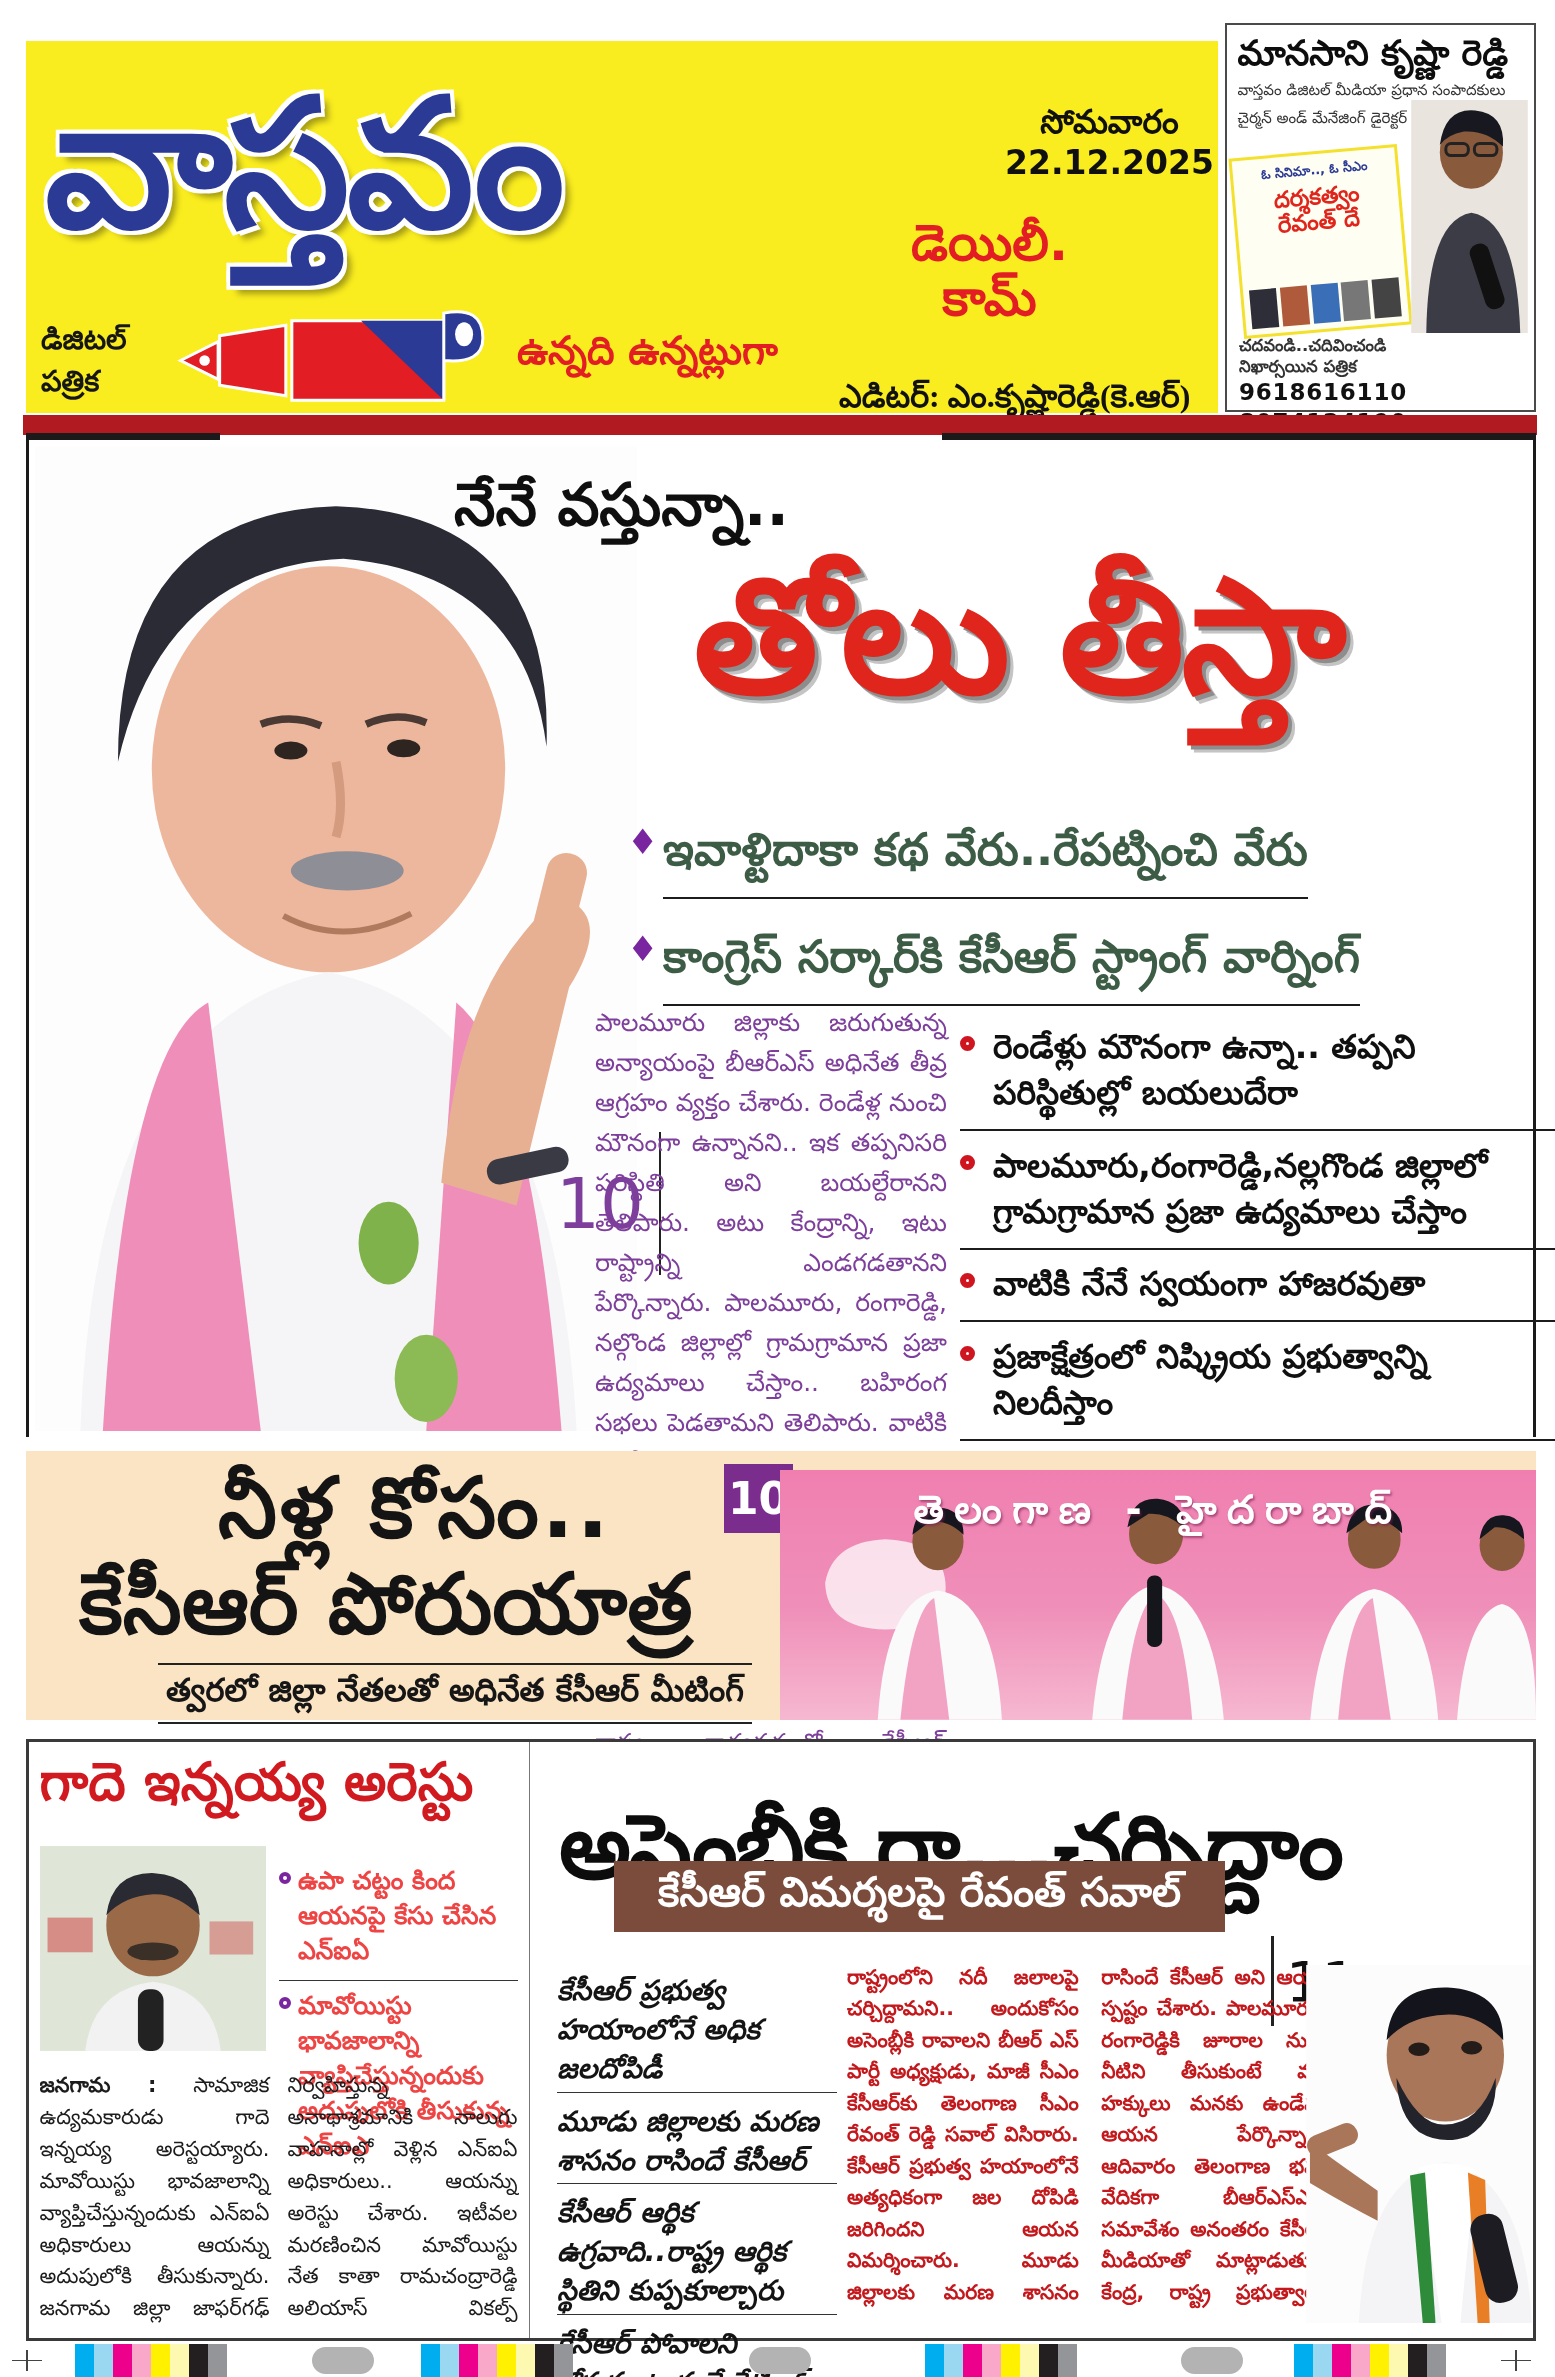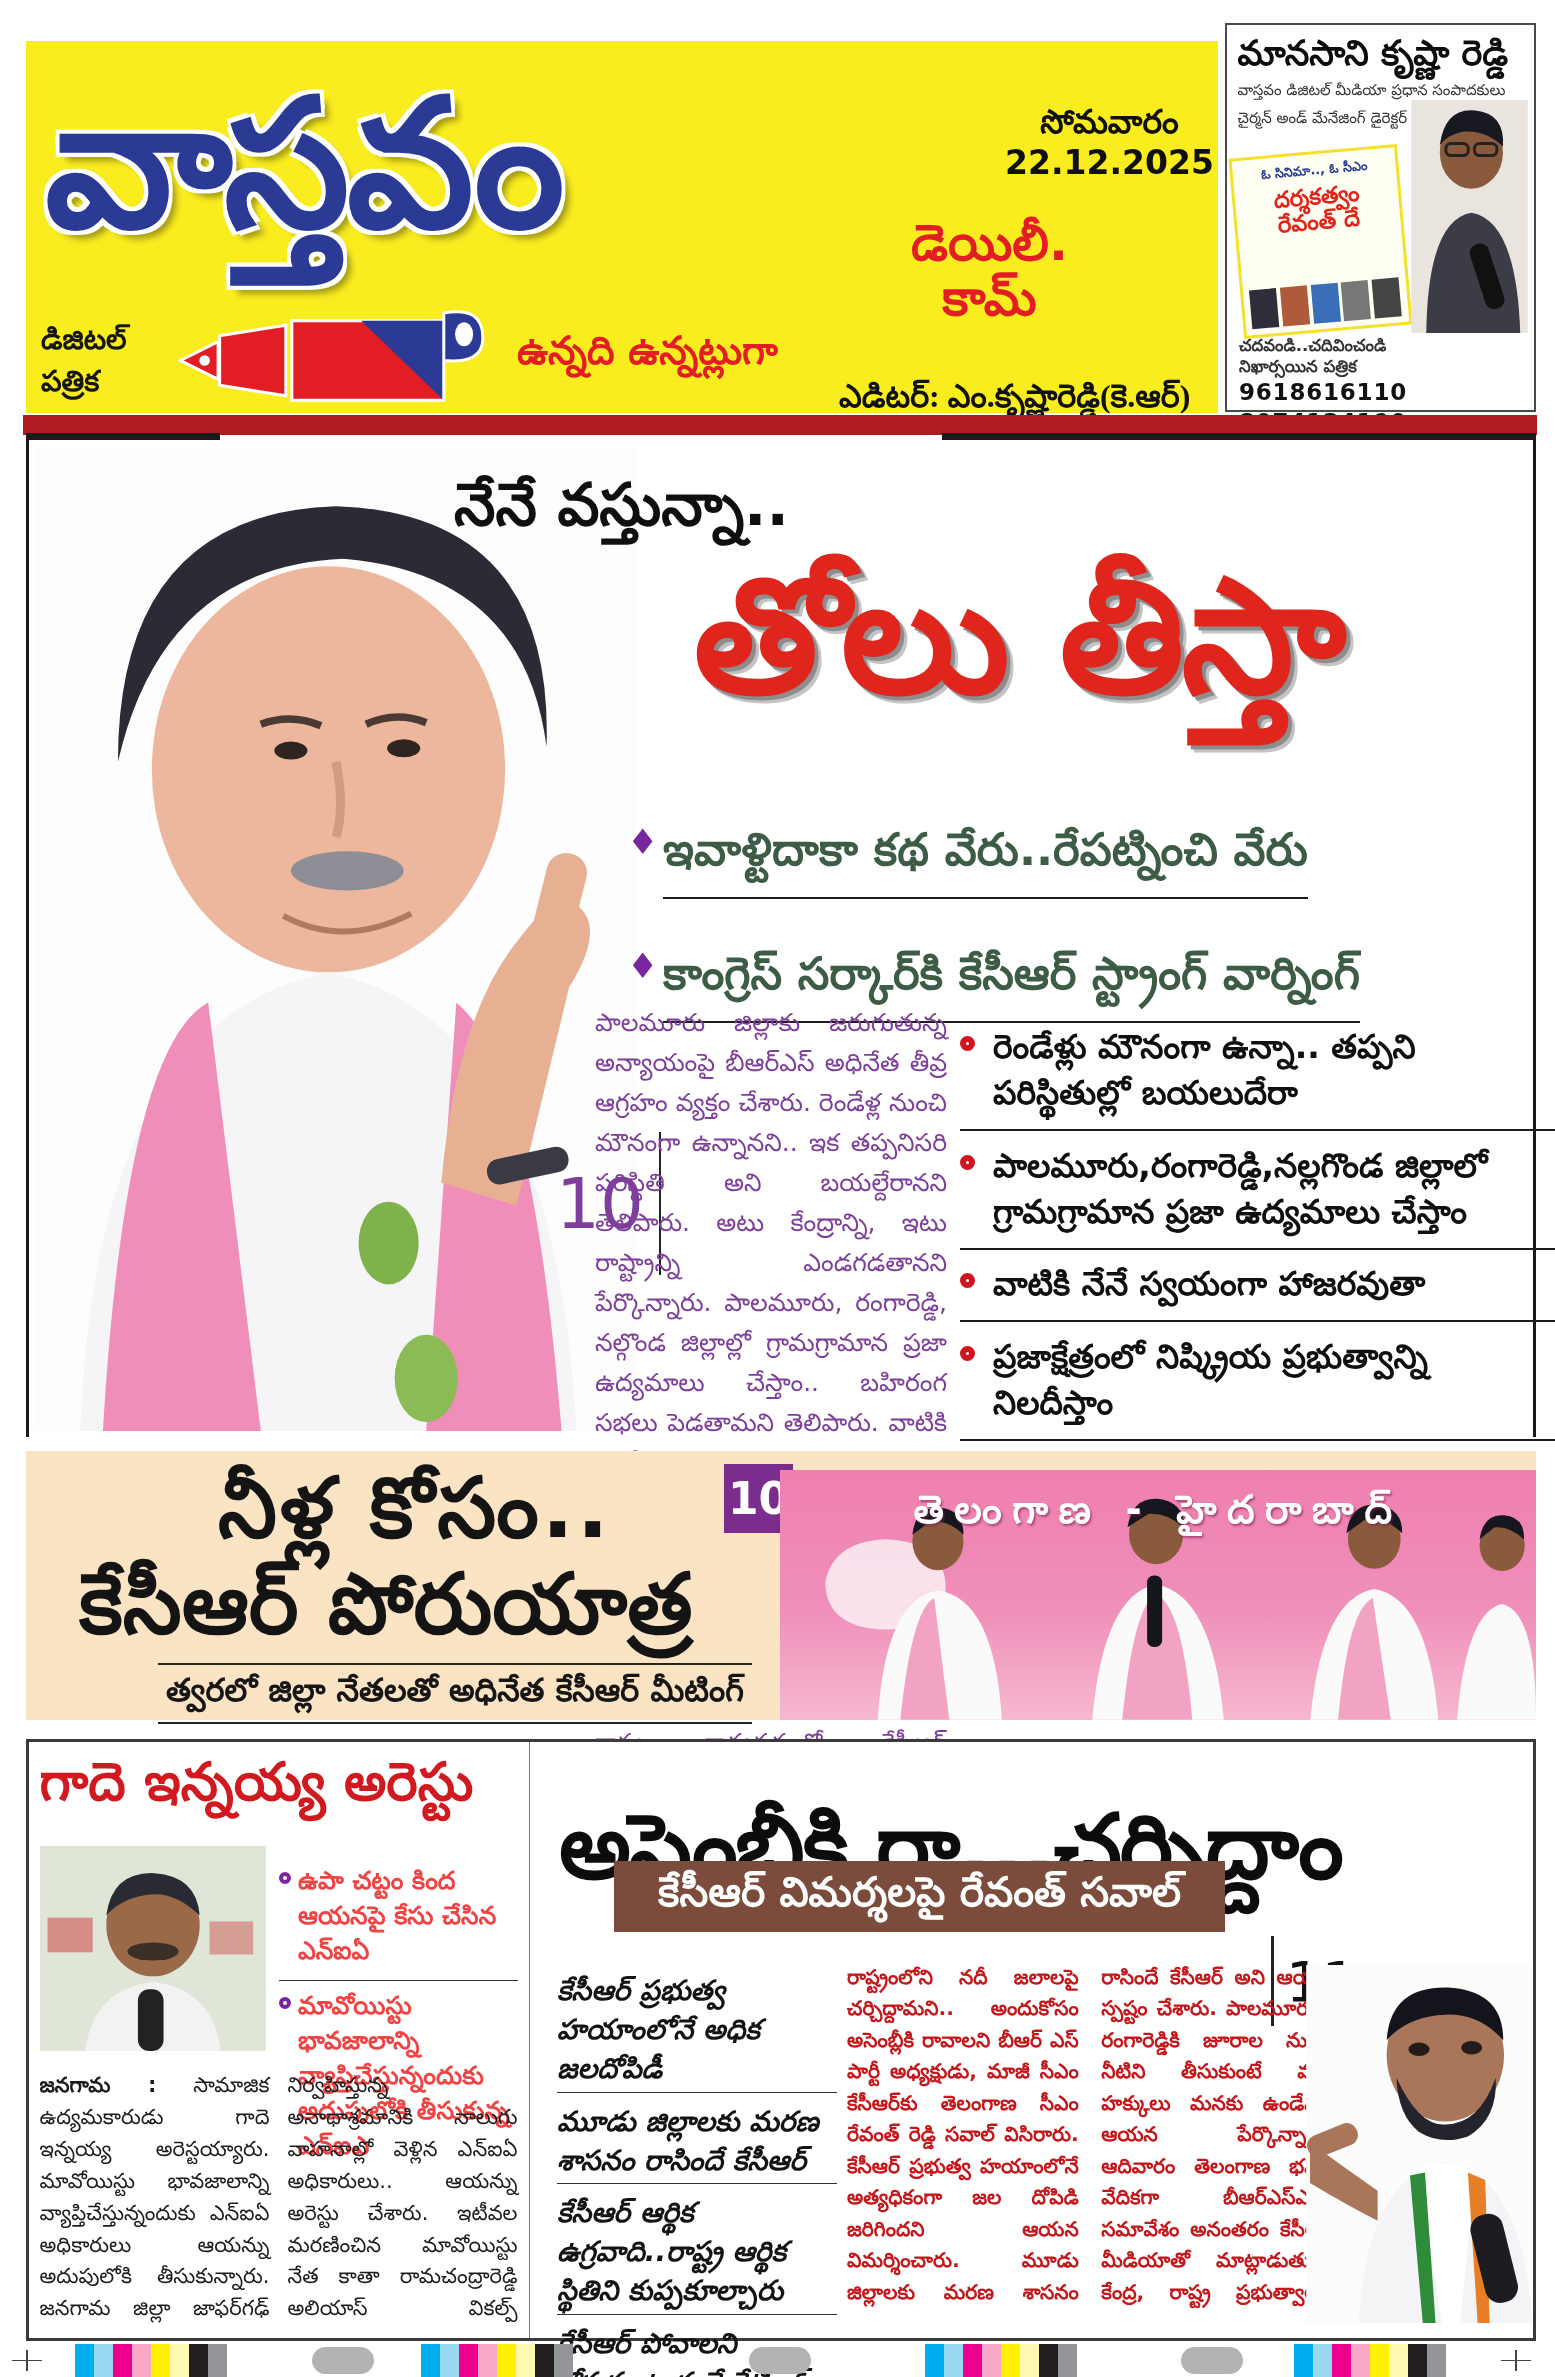--- a/index.html
+++ b/index.html
@@ -34,21 +34,21 @@
 
   
   .lead { position:absolute; left:26px; top:440px; width:1510px; height:997px; border-left:3px solid #1a1a1a; border-right:3px solid #1a1a1a; background:#fff; }
   .lead::before { content:""; position:absolute; left:-3px; top:-7.5px; width:194px; height:7.5px; background:#1a1a1a; }
   .lead::after { content:""; position:absolute; right:-3px; top:-7.5px; width:594px; height:7.5px; background:#1a1a1a; }
   .lead-photo { position:absolute; left:6px; top:6px; width:602px; height:985px; overflow:hidden; }
   .kicker { position:absolute; left:425px; top:30px; font-size:59px; font-weight:bold; color:#0f0f0f; }
   .lead-head { position:absolute; left:474px; top:113px; width:1031px; text-align:center; font-size:160px; line-height:1.05; font-weight:bold; color:#e0261c;
                text-shadow:3.8px 3.8px 0 #8d8d8d, 6.8px 6.8px 0 #c4c4c4; letter-spacing:-3px; }
   .subheads { position:absolute; left:598px; top:382px; width:903px; }
-  .subhead { margin-bottom:47px; }
+  .subhead { margin-bottom:30px; }
   .subhead .txt { display:inline-block; font-size:45px; font-weight:bold; color:#3d5c46; padding-bottom:10.5px; border-bottom:2.3px solid #1c1c1c; }
   .diamond { color:#7a25a0; font-size:35px; margin-right:4.5px; vertical-align:10.5px; }
   .lead-body { position:absolute; left:566px; top:563px; width:352px; font-size:25px; line-height:1.6; color:#7d3f9b; text-align:justify; font-weight:500; }
   .jump10 { position:absolute; left:527px; top:692px; height:143px; padding-right:15px; border-right:2.3px solid #222; display:flex; align-items:center;
             font-size:69px; color:#7d3f9b; font-weight:500; }
   .points { position:absolute; left:931px; top:573px; width:596px; }
   .point { display:flex; gap:18px; padding:11.3px 0 12.8px; font-size:33px; font-weight:bold; color:#101010; line-height:1.4; }
   .point .ring { flex:none; width:15px; height:15px; border:6px solid #cf1620; border-radius:50%; margin-top:12px; background:#fff; }
   .point.sep { border-bottom:2.3px solid #1c1c1c; }
 

